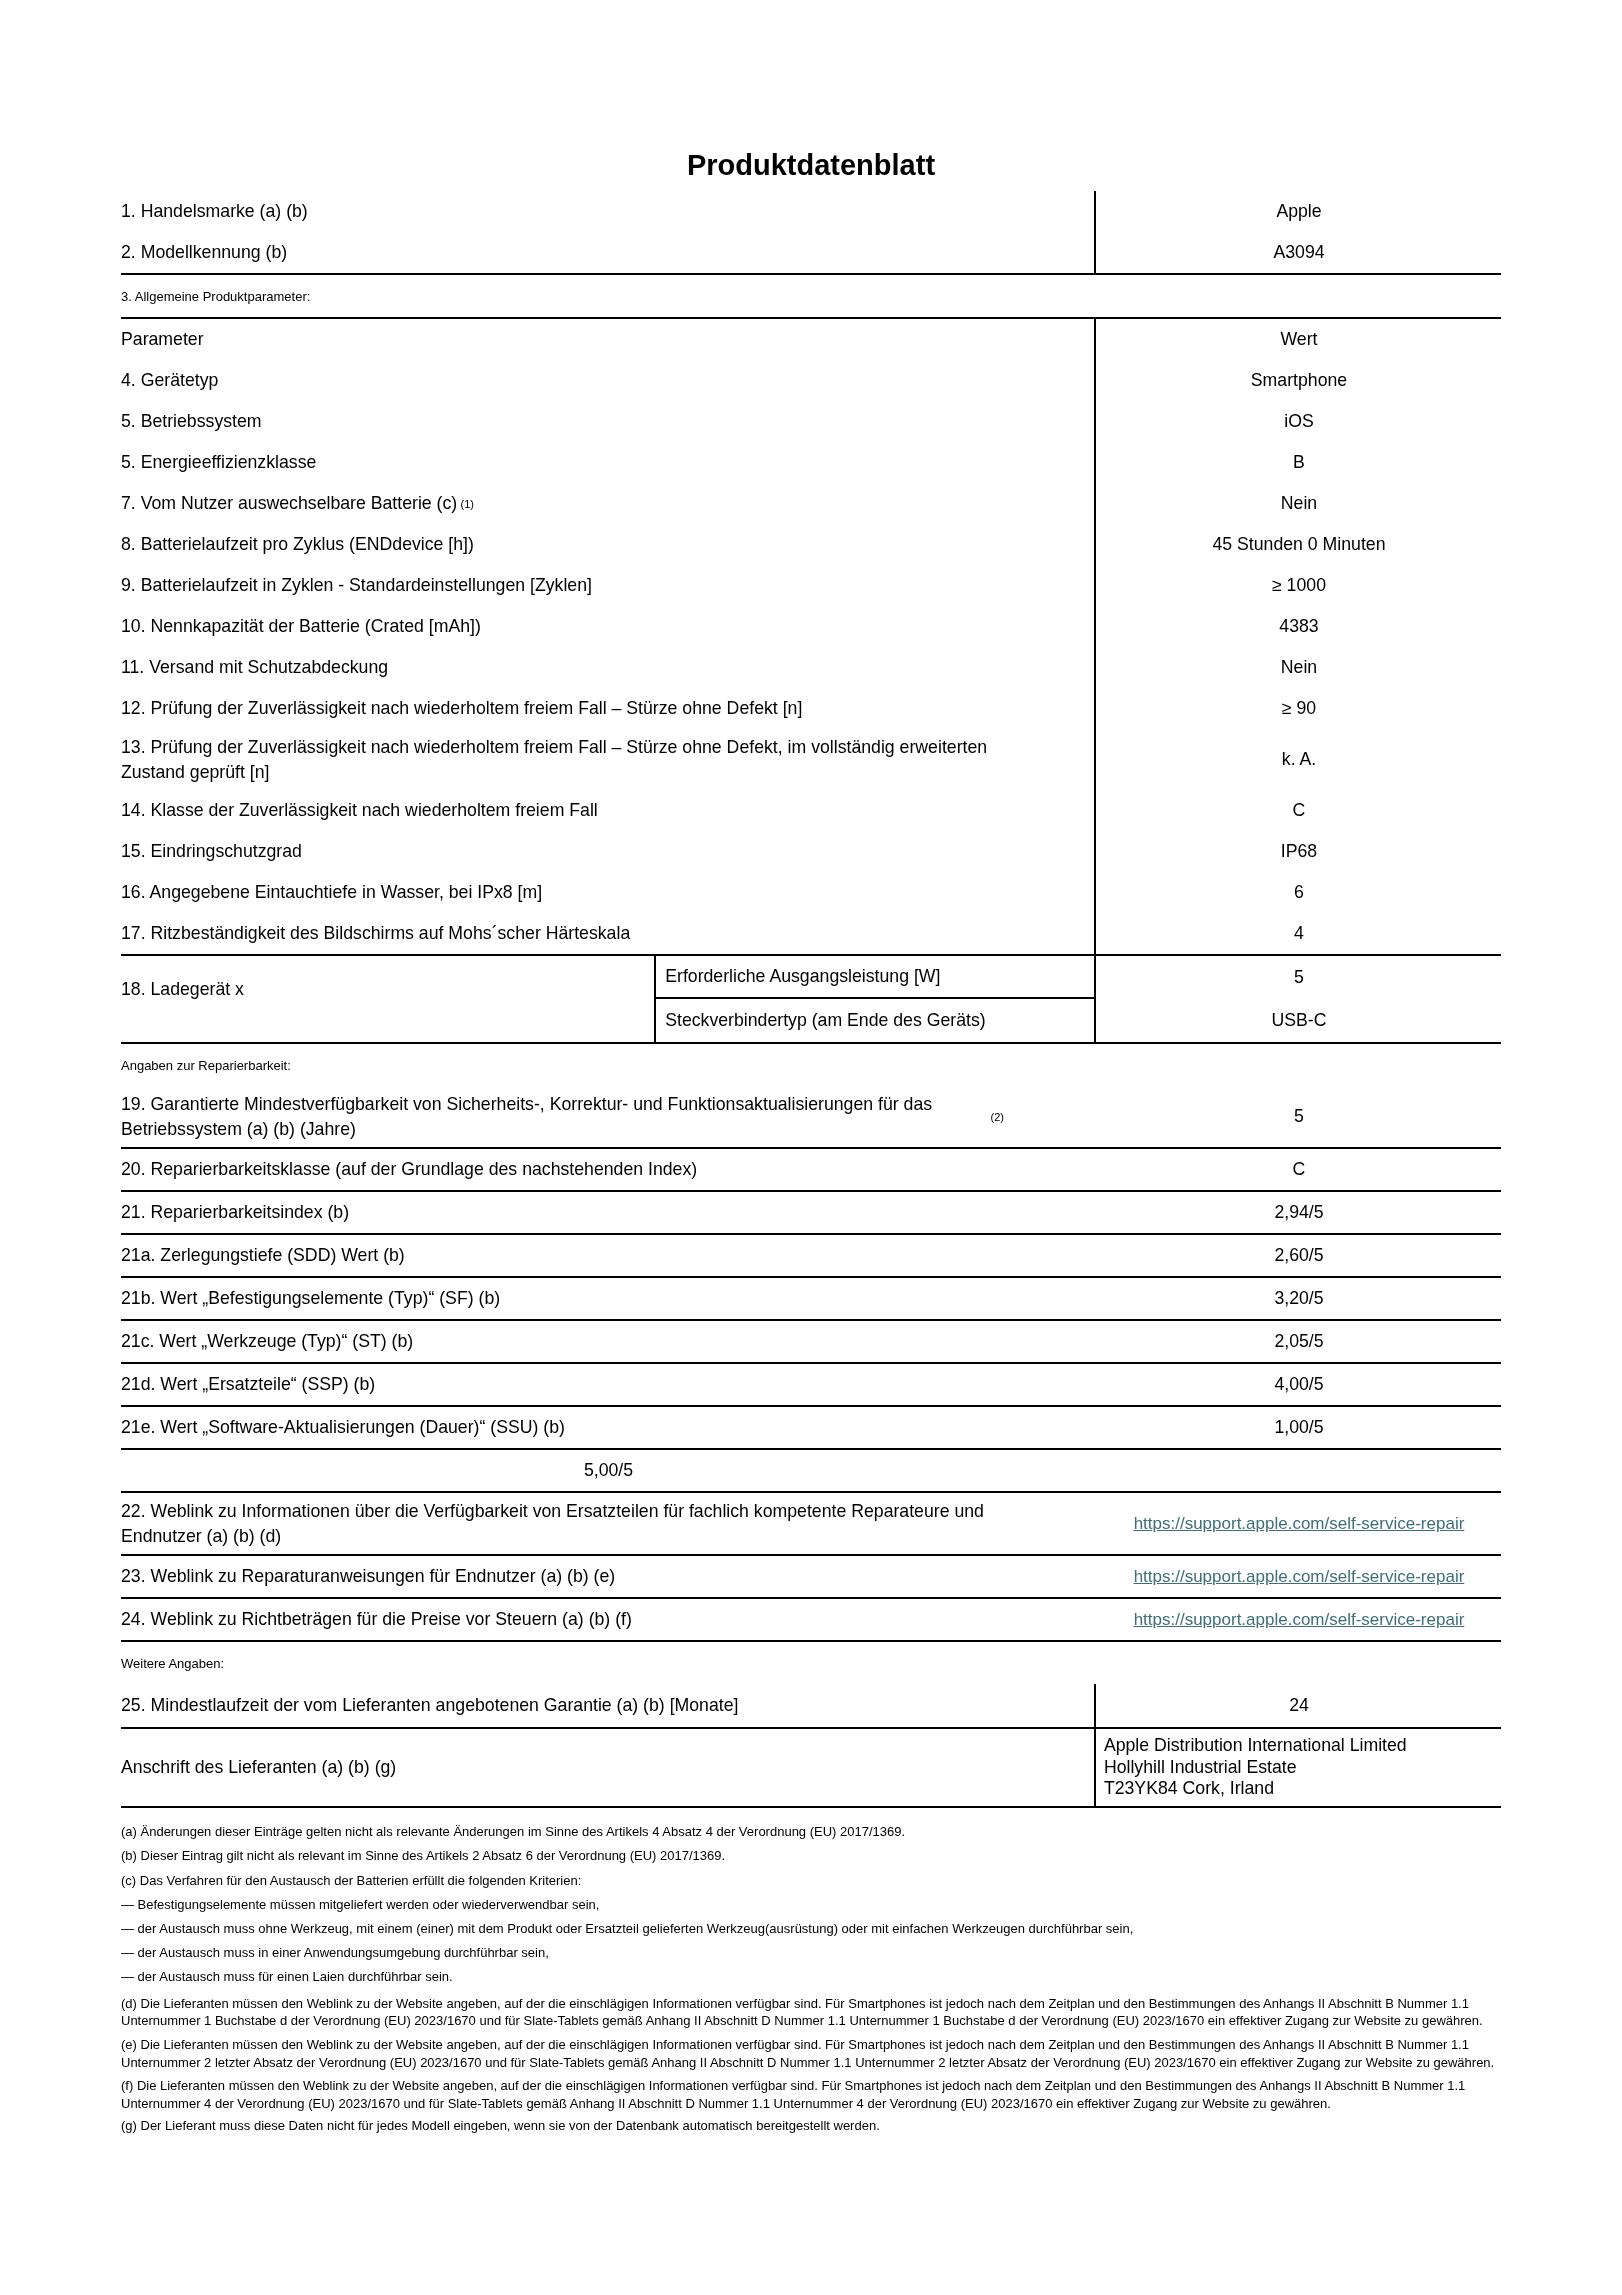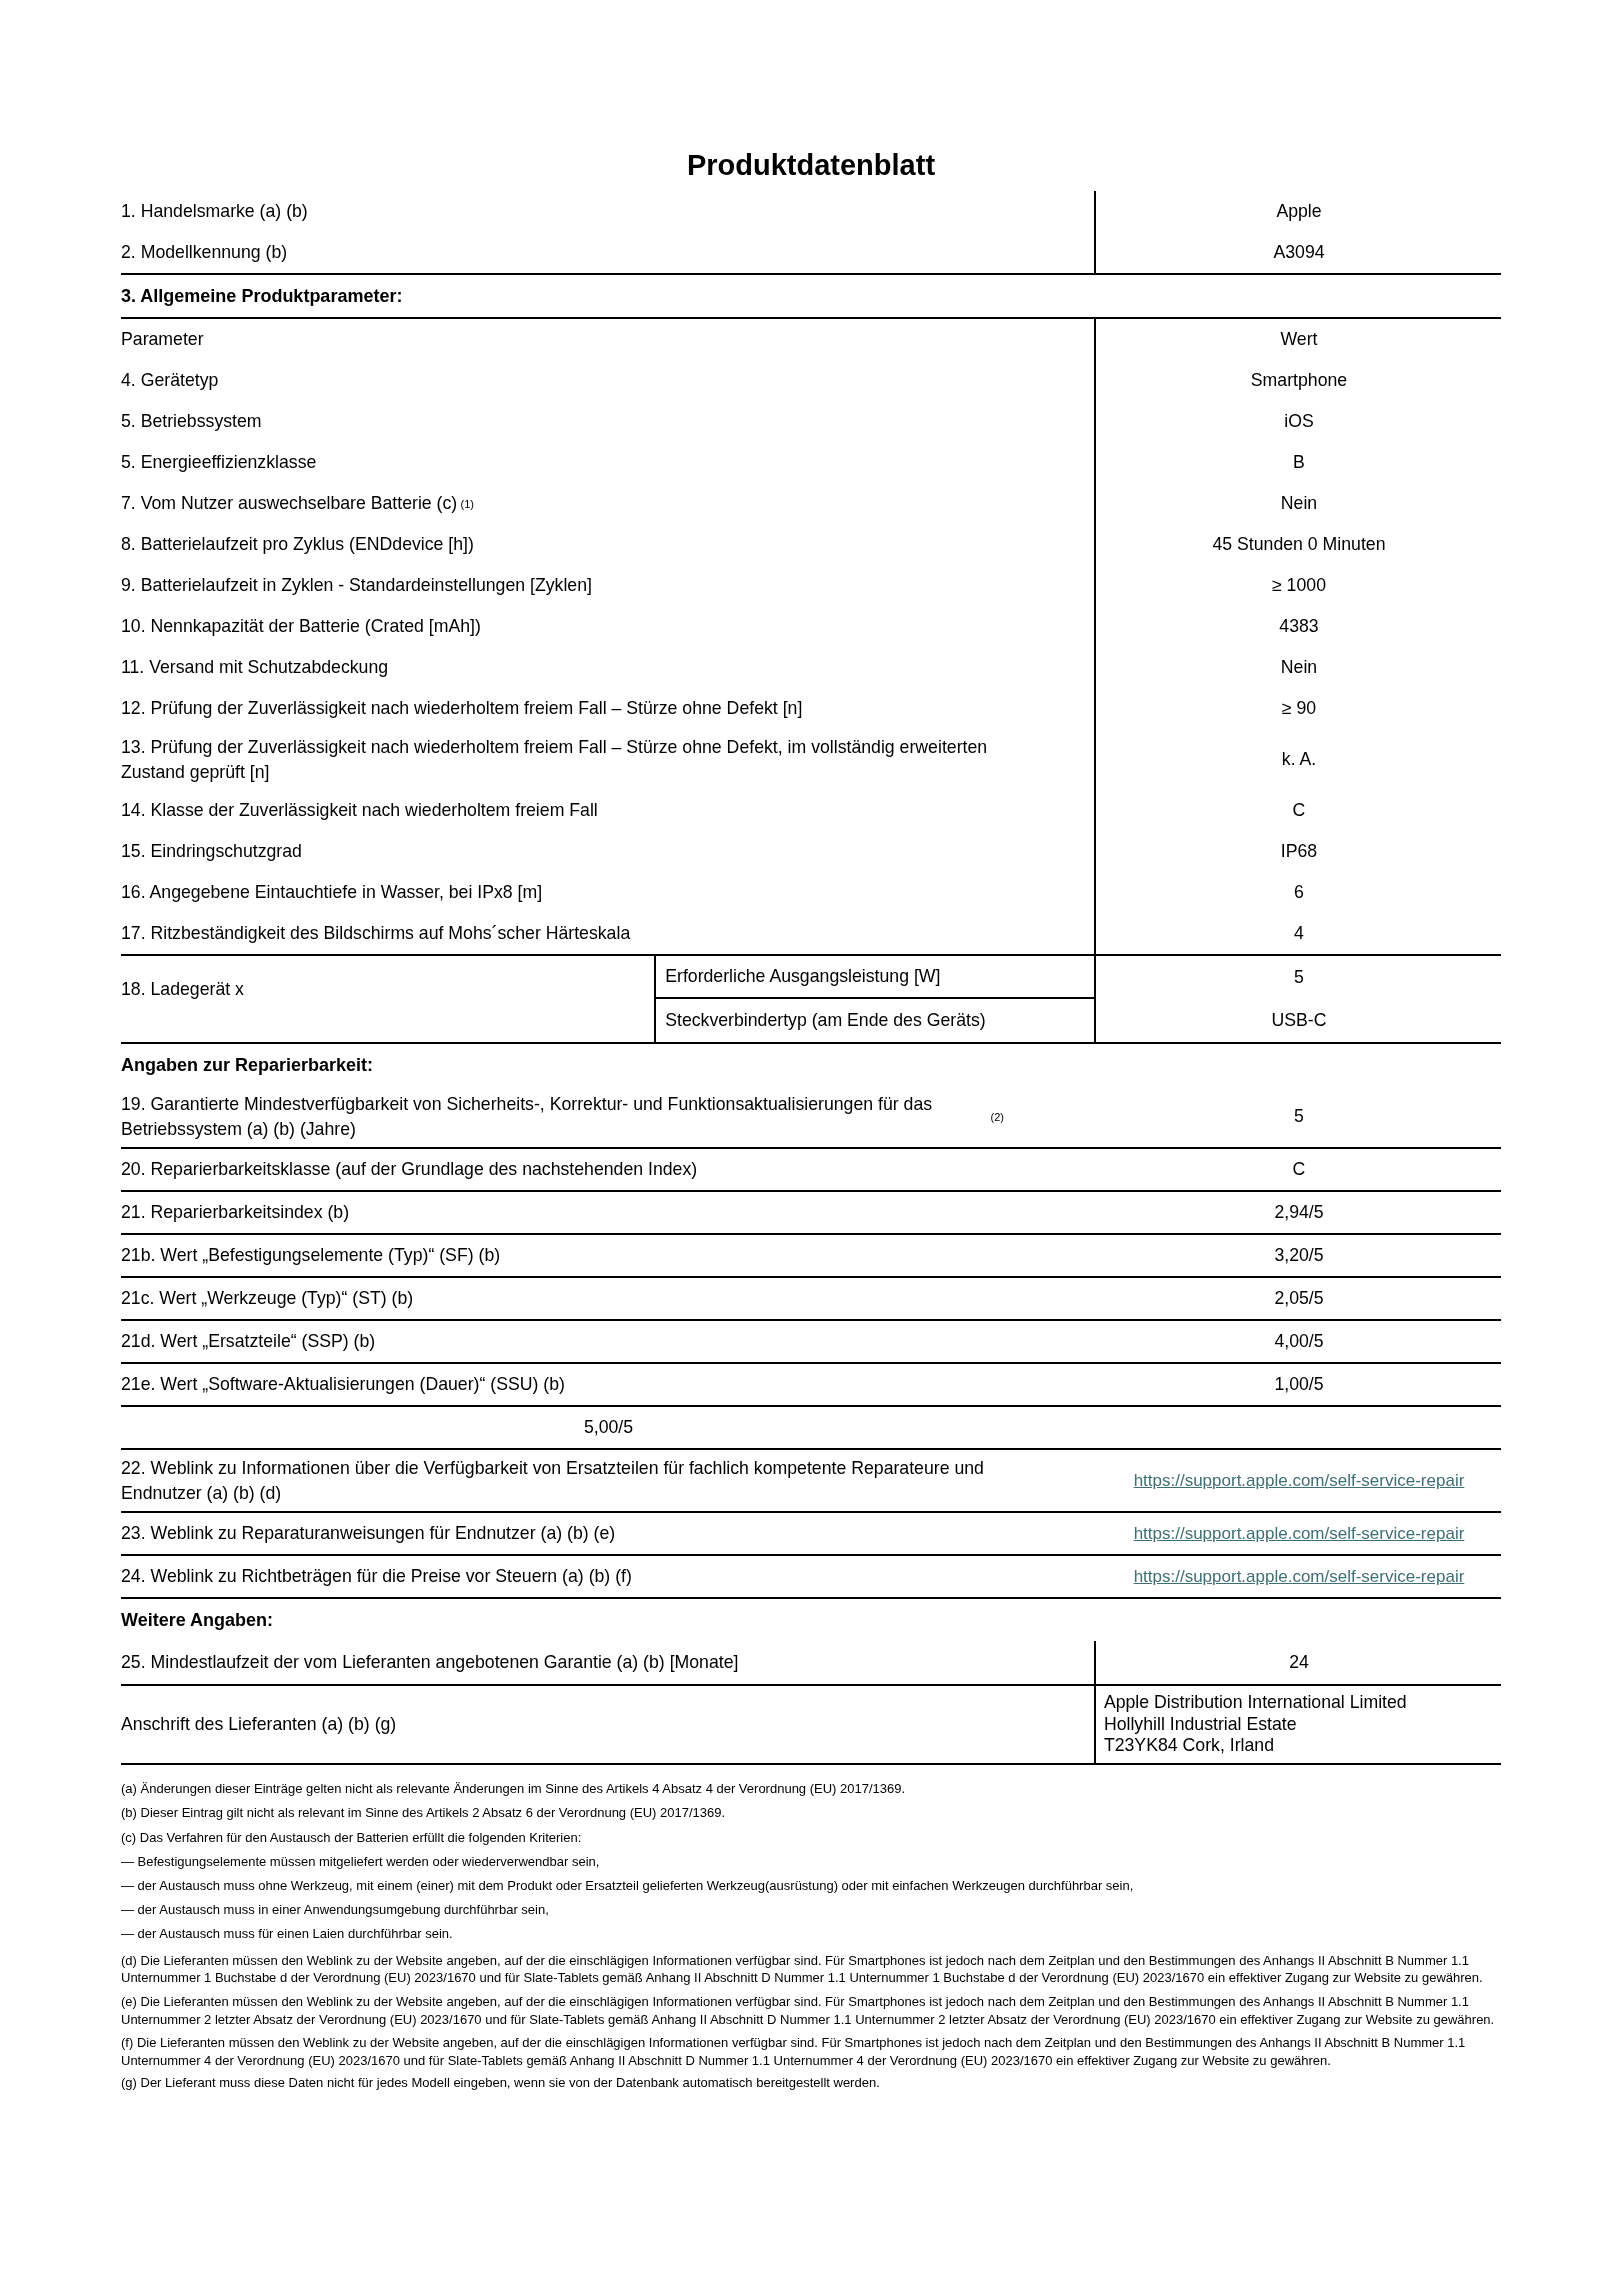--- a/index.html
+++ b/index.html
@@ -23,21 +23,21 @@
   
   .t2 { display:grid; grid-template-columns:975px 406px; }
   .t3 { display:grid; grid-template-columns:533px 442px 406px; }
   .rule-b { border-bottom:2.6px solid #000; }
   .cell { display:flex; align-items:center; min-height:41px; box-sizing:border-box; line-height:1.42; }
   .cell.tall { min-height:61px; }
   .lbl { padding-right:85px; }
   .divr { border-right:2px solid #000; }
   .val { justify-content:center; text-align:center; padding:0 5.2px; }
   .sup { font-size:11px; vertical-align:super; margin-left:3.3px; line-height:0; }
-  .section-h { min-height:42px; display:flex; align-items:center; font-weight:700; font-size:18px; }
+  .section-h { min-height:42px; display:flex; align-items:center; font-weight:400; font-size:13px; }
   
   .chg-label { display:flex; align-items:flex-start; border-right:0; }
   .chg-label .inner { min-height:43px; display:flex; align-items:center; }
   .chg-mid { padding-left:9.2px; min-height:43px; }
   
   .rep .lbl { padding-right:92px; }
   .weblink {
     color:#3e6f75;
     text-decoration:underline;
     font-size:17px;
@@ -139,20 +139,24 @@
       </div>
       <div class="cell tall val">5</div>
     </div>
     <div class="t2 rule-b">
       <div class="cell lbl">20. Reparierbarkeitsklasse (auf der Grundlage des nachstehenden Index)</div>
       <div class="cell val">C</div>
     </div>
     <div class="t2 rule-b">
       <div class="cell lbl">21. Reparierbarkeitsindex (b)</div>
       <div class="cell val">2,94/5</div>
+    </div>
+    <div class="t2 rule-b">
+      <div class="cell lbl">21a. Zerlegungstiefe (SDD) Wert (b)</div>
+      <div class="cell val">2,60/5</div>
     </div>
     <div class="t2 rule-b">
       <div class="cell lbl">21b. Wert „Befestigungselemente (Typ)“ (SF) (b)</div>
       <div class="cell val">3,20/5</div>
     </div>
     <div class="t2 rule-b">
       <div class="cell lbl">21c. Wert „Werkzeuge (Typ)“ (ST) (b)</div>
       <div class="cell val">2,05/5</div>
     </div>
     <div class="t2 rule-b">

